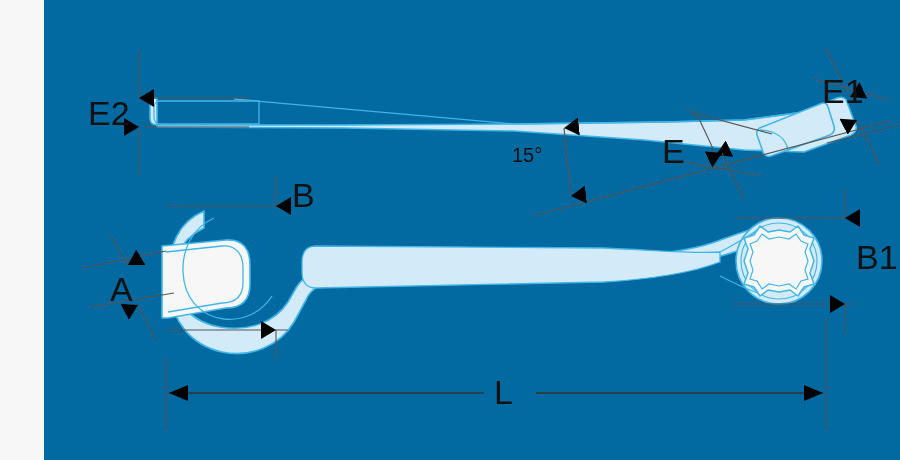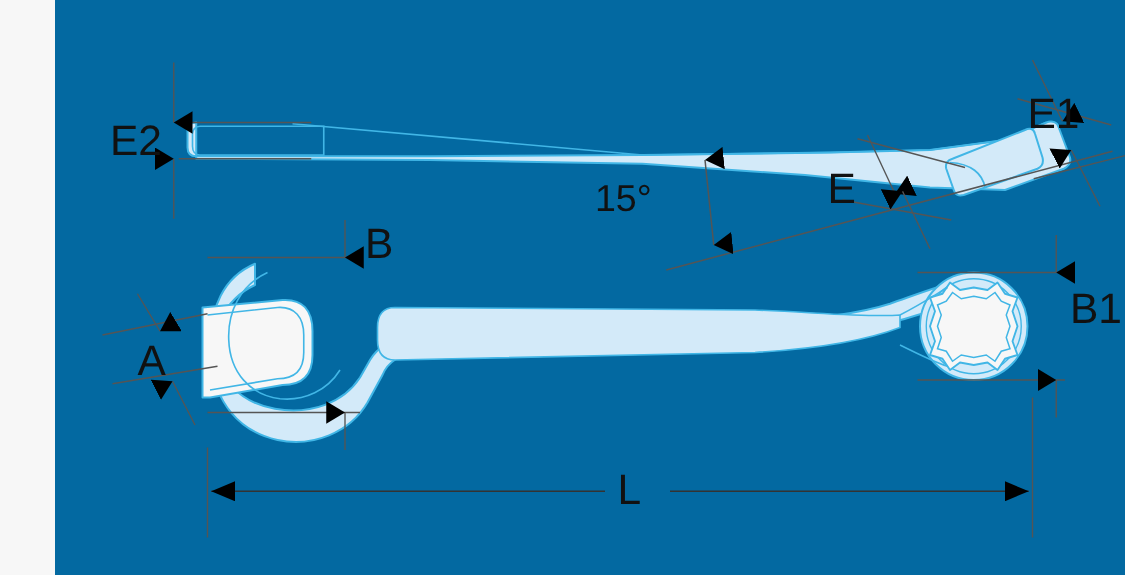--- a/index.html
+++ b/index.html
@@ -27,24 +27,24 @@
     font-family: "Liberation Sans", sans-serif;
     font-size: 34px;
     line-height: 1;
     color: #111111;
     white-space: nowrap;
     user-select: none;
   }
   .label-E2  { left: 44px;  top: 96px; }
   .label-E1  { left: 778px; top: 74px; }
   .label-E   { left: 618px; top: 134px; }
-  .label-ang { left: 432px; top: 145px; font-size: 30px; }
+  .label-ang { left: 468px; top: 145px; font-size: 20px; }
   .label-B   { left: 248px; top: 178px; }
   .label-A   { left: 66px;  top: 272px; }
-  .label-B1  { left: 812px; top: 230px; }
+  .label-B1  { left: 812px; top: 240px; }
   .label-L   { left: 450px; top: 375px; }
 </style>
 </head>
 <body>
 
 <div id="stage" style="background: #0369a1; margin-left: 44px;">
 
   <svg id="drawing" viewBox="0 0 900 460">
     <defs>
       <marker id="tri-down" markerWidth="18" markerHeight="16" refX="9" refY="15" orient="auto" markerUnits="userSpaceOnUse">

